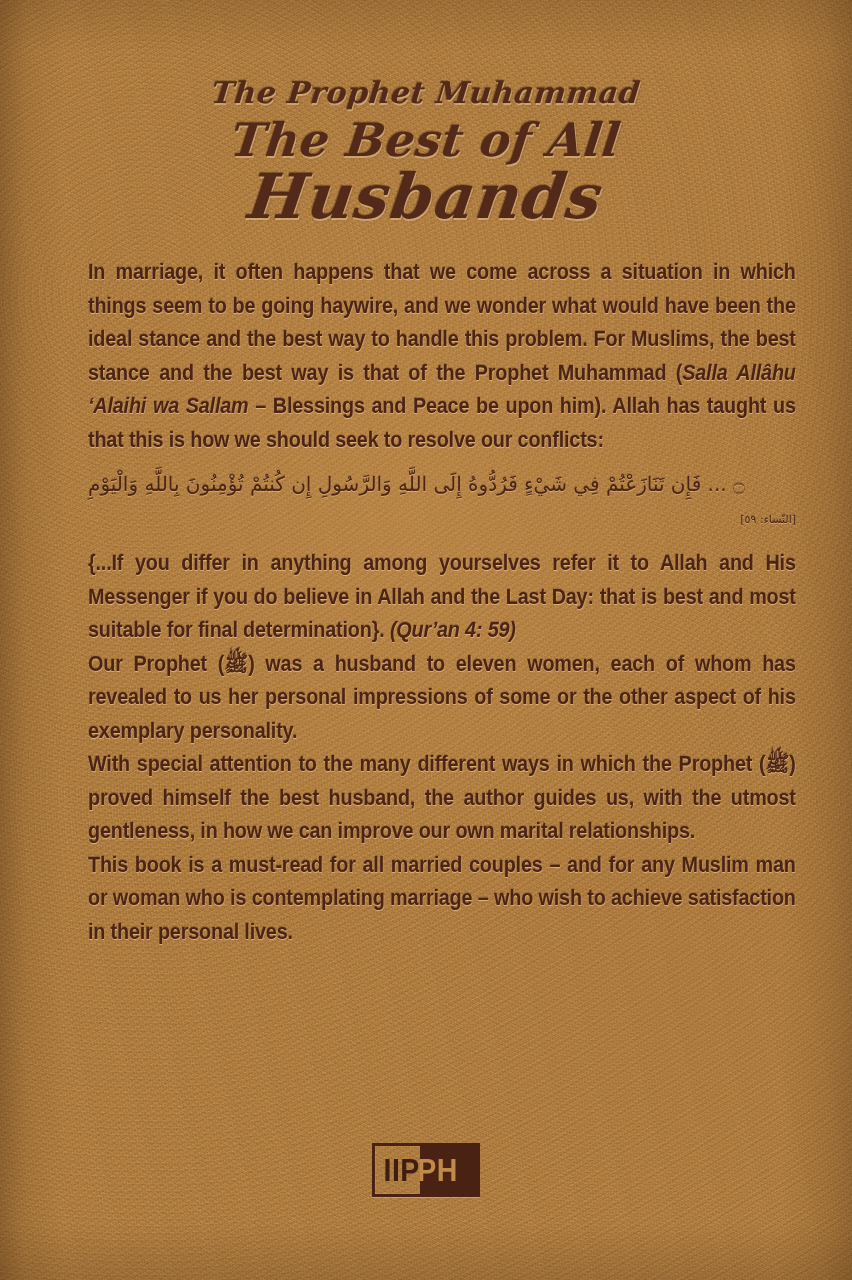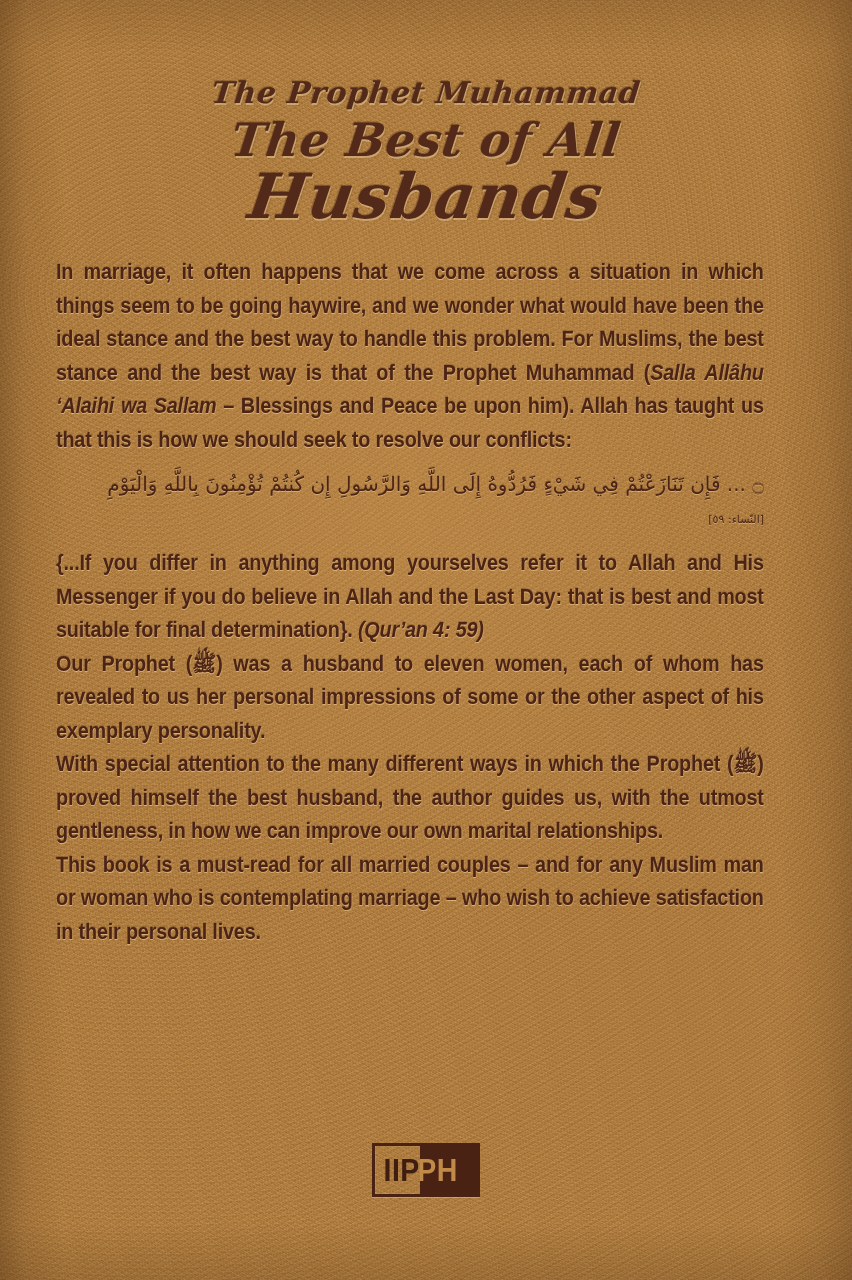--- a/index.html
+++ b/index.html
@@ -126,21 +126,21 @@
     line-height: 1.0;
     margin-top: 2px;
     letter-spacing: 1px;
     transform: skewX(-8deg);
   }
 
   
   #body-block {
     position: absolute;
     top: 255px;
-    left: 56px;
+    left: 88px;
     width: 708px;
   }
   .para {
     font-family: "Liberation Sans", sans-serif;
     font-weight: bold;
     font-size: 22.5px;
     line-height: 33.5px;
     letter-spacing: -0.2px;
     text-align: justify;
     transform: scaleX(0.88);
@@ -158,21 +158,21 @@
     margin: 10px 0 8px 0;
     direction: rtl;
     font-family: "DejaVu Sans", sans-serif;
     font-size: 20px;
     line-height: 36px;
     color: #4c2416;
     text-shadow:
        0px 1px 0px rgba(255, 224, 170, 0.40),
        0px -1px 0px rgba(54, 26, 8, 0.22);
   }
-  .ayah-l1 { text-align: right; }
+  .ayah-l1 { text-align: left; }
   .ayah-l2 {
     display: flex;
     flex-direction: row;
     align-items: baseline;
     justify-content: flex-start;
   }
   .ayah-l2 .ayah-rest { flex: 0 0 auto; margin-right: 72px; }
   .ayah-ref {
     margin-left: auto;
     font-size: 11px;

